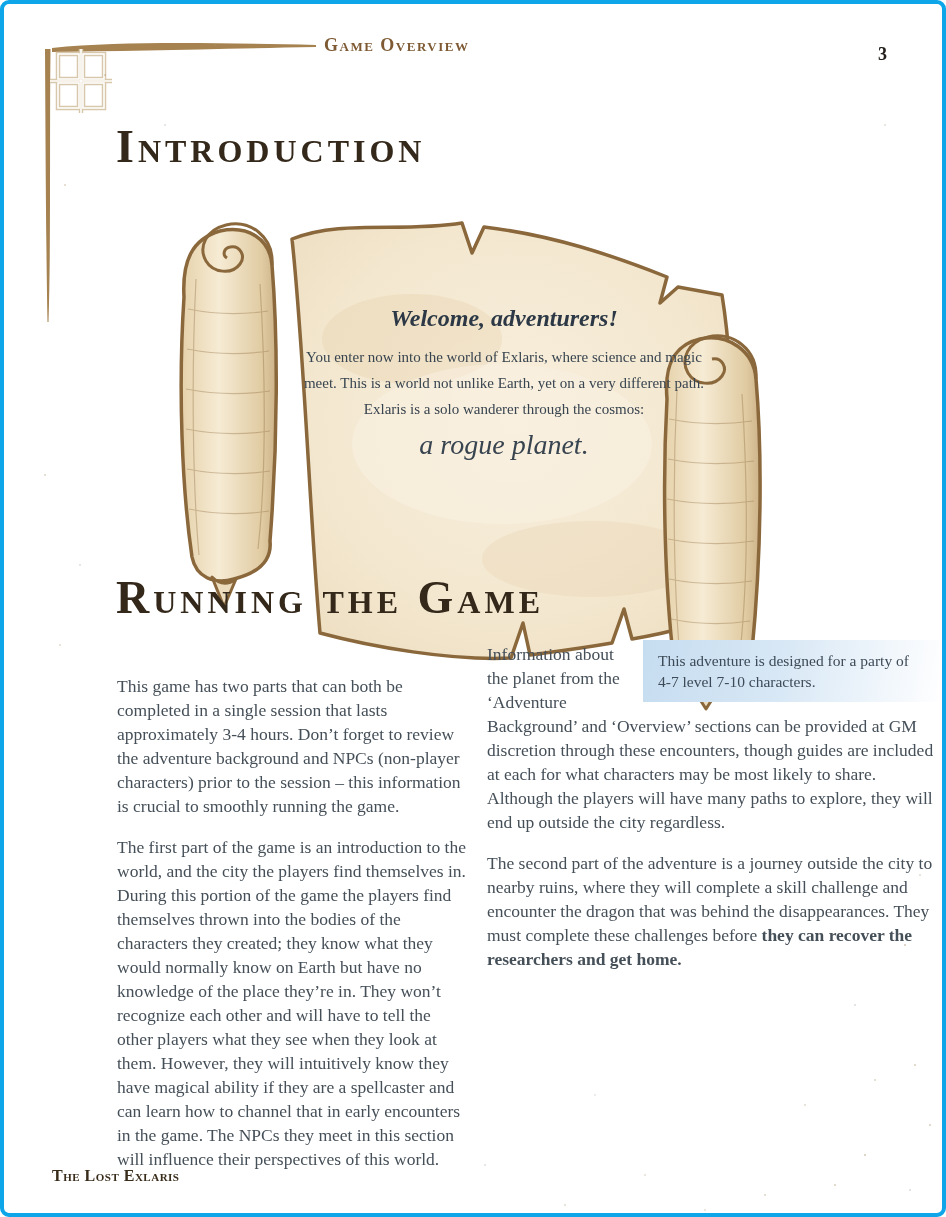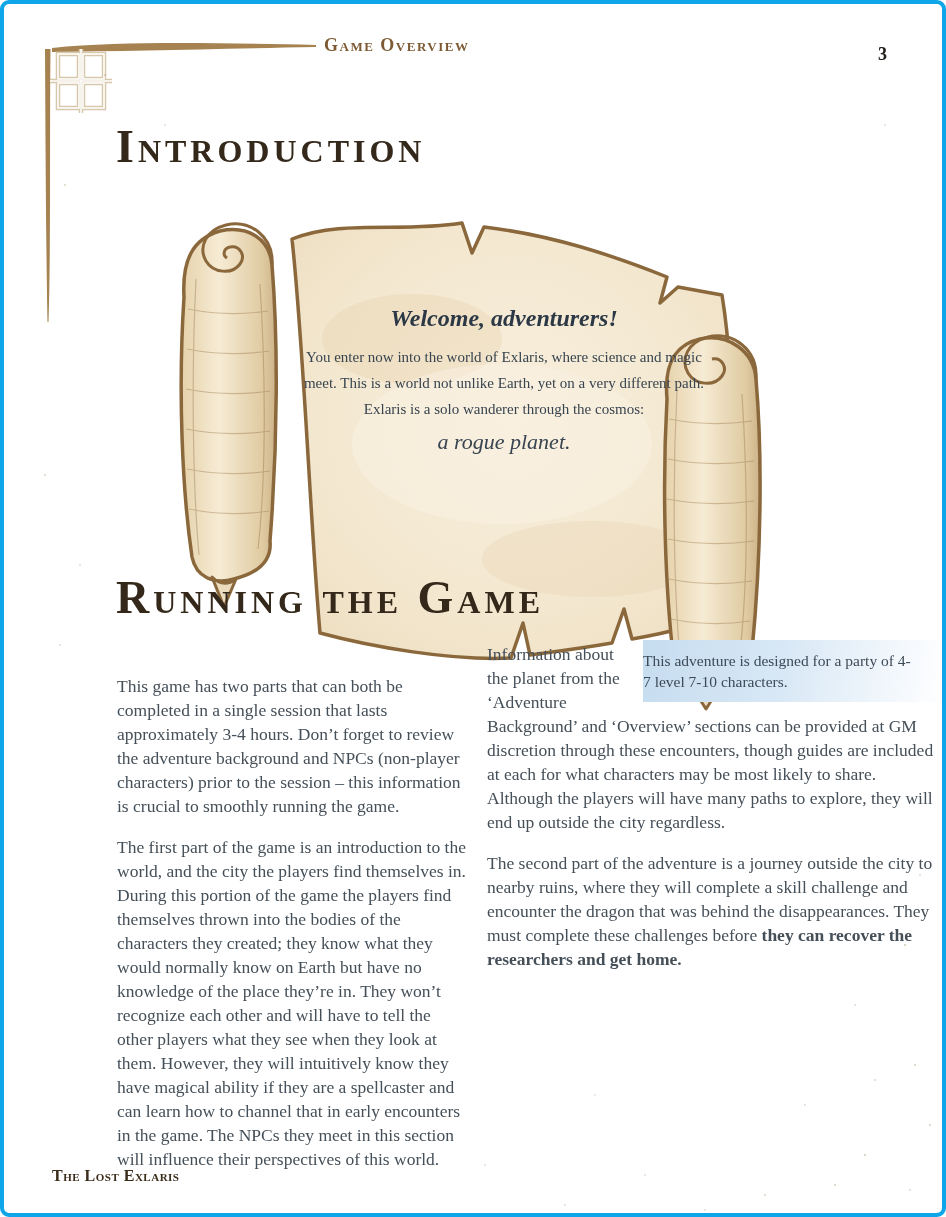--- a/index.html
+++ b/index.html
@@ -46,39 +46,39 @@
 
   
   .scroll-wrap { position: absolute; left: 158px; top: 185px; width: 680px; height: 523px; }
   .scroll-wrap svg { position:absolute; left:0; top:0; }
   .scroll-text {
     position: absolute; left: 130px; top: 116px; width: 424px;
     text-align: center; color: #38444f;
   }
   .scroll-title { font-size: 24px; font-weight: bold; font-style: italic; color: #2c3845; margin-bottom: 12px; }
   .scroll-body  { font-size: 15px; line-height: 26px; }
-  .scroll-tagline { font-size: 22px; font-style: italic; margin-top: 7px; }
+  .scroll-tagline { font-size: 28px; font-style: italic; margin-top: 7px; }
 
   
   .columns {
     position: absolute; left: 113px; top: 638px; width: 824px;
     display: flex; gap: 18px;
     color: #454f58;
     font-size: 17.5px; line-height: 24px;
   }
   .col-left  { width: 352px; margin-top: 32px; }
   .col-right { width: 452px; }
   .columns p { margin: 0 0 17px 0; }
 
   .callout {
     display: block;
     float: right;
     width: 296px;
     margin: -2px 0 12px 14px;
-    padding: 10px 24px 10px 0;
+    padding: 10px 24px 10px 15px;
     background: linear-gradient(98deg, #c6ddf0 0%, #d7e7f5 45%, #eef5fb 78%, #fefeff 100%);
     font-size: 15.5px; line-height: 21px; color: #3d4a57;
   }
 
   
   .footer-title {
     position: absolute; left: 48px; top: 1163px;
     font-variant: small-caps;
     font-size: 16px; letter-spacing: 0.5px;
     color: #3a2c1a; font-weight: bold;

